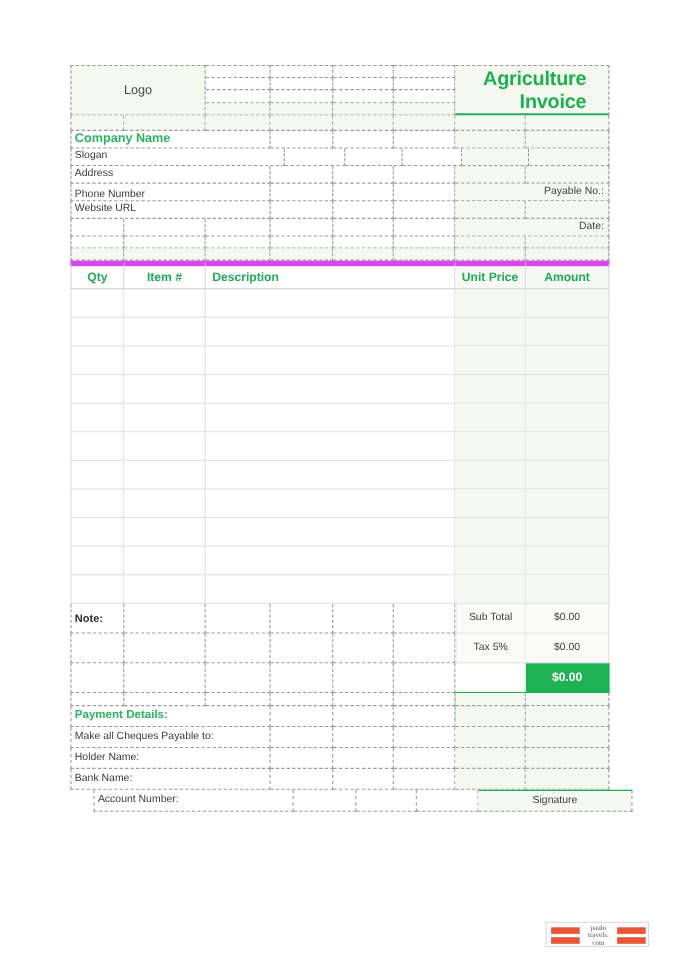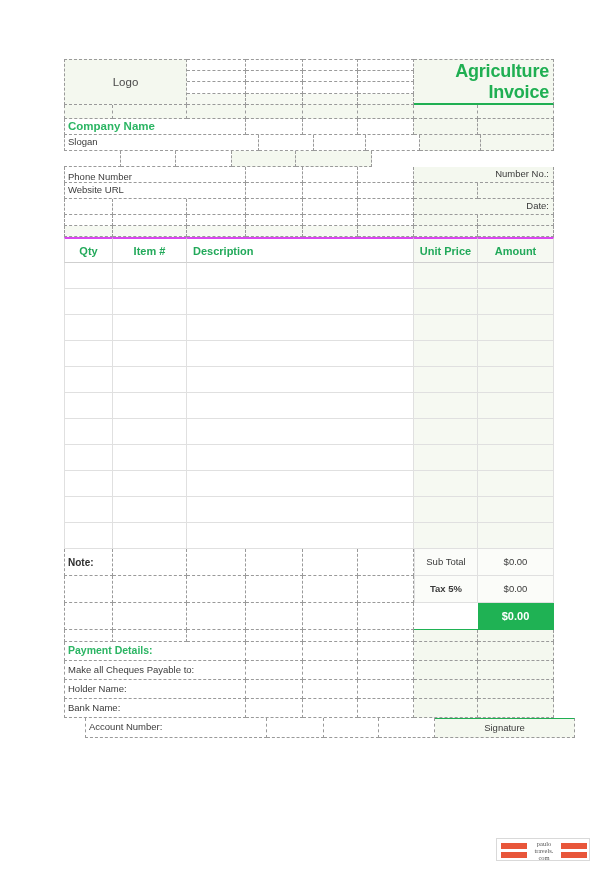--- a/index.html
+++ b/index.html
@@ -67,21 +67,21 @@
     width: 140px;
     background: #f4f8ef;
     border-right: 1px dashed #9a9a9a;
     border-top: 1px dashed #9a9a9a;
     border-bottom: 2px solid #1faf52;
     box-sizing: border-box;
     display: flex;
     flex-direction: column;
     align-items: flex-end;
     justify-content: center;
-    padding-right: 4px;
+    padding-right: 20px;
     text-align: right;
   }
   .title-line {
     color: #1faf52;
     font-size: 18px;
     font-weight: bold;
     line-height: 1.15;
     letter-spacing: -0.2px;
   }
 
@@ -106,21 +106,21 @@
   }
 
   
   .th {
     height: 26px;
     color: #22a95a;
     font-weight: bold;
     font-size: 11px;
     border-right: 1px solid #d8d8d8;
     border-bottom: 1px solid #cfcfcf;
-    border-top: 2px solid #d946ef;
+    border-top: 5px solid #d946ef;
     box-sizing: border-box;
     display: flex;
     align-items: center;
   }
   .th.center { justify-content: center; }
   .th.first { border-left: 1px solid #d8d8d8; }
 
   .td {
     height: 26px;
     border-right: 1px solid #e0e0e0;
@@ -281,36 +281,39 @@
       <span class="info-label">Slogan</span>
     </div>
     <div class="cell d" style="width:57px;height:16px;"></div>
     <div class="cell d" style="width:55px;height:16px;"></div>
     <div class="cell d" style="width:56px;height:16px;"></div>
     <div class="cell d tint" style="width:64px;height:16px;"></div>
     <div class="cell d tint" style="width:76px;height:16px;"></div>
   </div>
 
   <div class="row info-row">
+    <div class="cell d dl pad" style="width:182px;height:16px;">
+      <span class="info-label">Address</span>
+    </div>
     <div class="cell d" style="width:57px;height:16px;"></div>
     <div class="cell d" style="width:55px;height:16px;"></div>
     <div class="cell d" style="width:56px;height:16px;"></div>
     <div class="cell d tint" style="width:64px;height:16px;"></div>
     <div class="cell d tint" style="width:76px;height:16px;"></div>
   </div>
 
   <div class="row info-row">
     <div class="cell d dl pad" style="width:182px;height:16px;align-items:flex-end;">
       <span class="info-label">Phone Number</span>
     </div>
     <div class="cell d" style="width:57px;height:16px;"></div>
     <div class="cell d" style="width:55px;height:16px;"></div>
     <div class="cell d" style="width:56px;height:16px;"></div>
     <div class="cell d tint rlabel" style="width:140px;height:16px;">
-      <span>Number No.:</span>
+      <span>Payable No.:</span>
     </div>
   </div>
 
   <div class="row info-row">
     <div class="cell d dl pad" style="width:182px;height:16px;">
       <span class="info-label">Website URL</span>
     </div>
     <div class="cell d" style="width:57px;height:16px;"></div>
     <div class="cell d" style="width:55px;height:16px;"></div>
     <div class="cell d" style="width:56px;height:16px;"></div>
@@ -466,21 +469,21 @@
     </div>
   </div>
 
   <div class="row tot-row">
     <div class="cell d dl" style="width:49px;height:27px;"></div>
     <div class="cell d" style="width:74px;height:27px;"></div>
     <div class="cell d" style="width:59px;height:27px;"></div>
     <div class="cell d" style="width:57px;height:27px;"></div>
     <div class="cell d" style="width:55px;height:27px;"></div>
     <div class="cell d" style="width:56px;height:27px;"></div>
-    <div class="cell tot-label" style="height:27px;font-weight:bold;">
+    <div class="cell tot-label" style="height:27px;">
       <span>Tax 5%</span>
     </div>
     <div class="cell tot-val" style="height:27px;">
       <span>$0.00</span>
     </div>
   </div>
 
   <div class="row tot-row">
     <div class="cell d dl" style="width:49px;height:27px;"></div>
     <div class="cell d" style="width:74px;height:27px;"></div>

